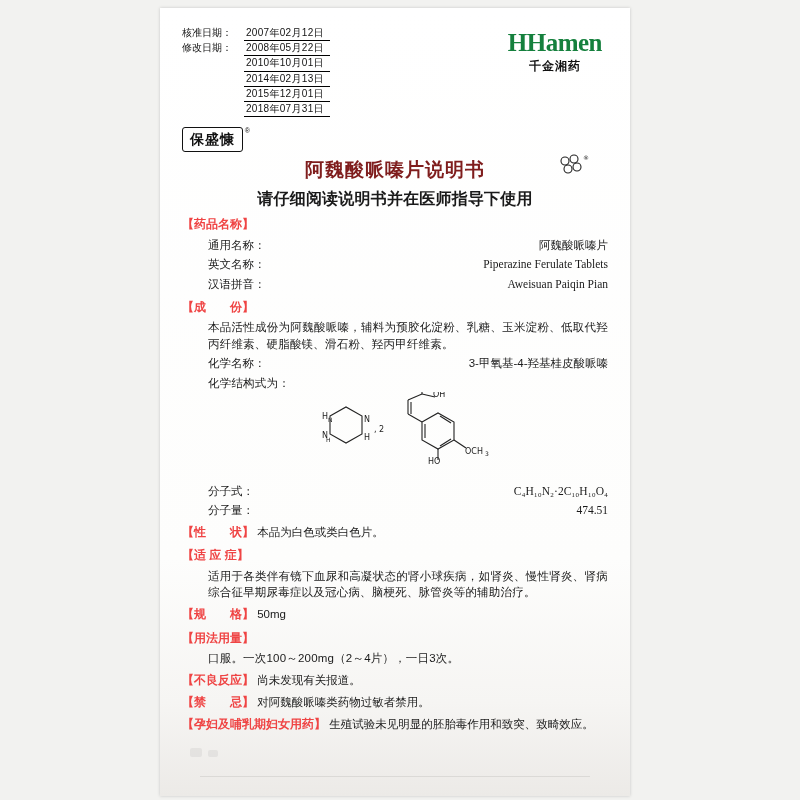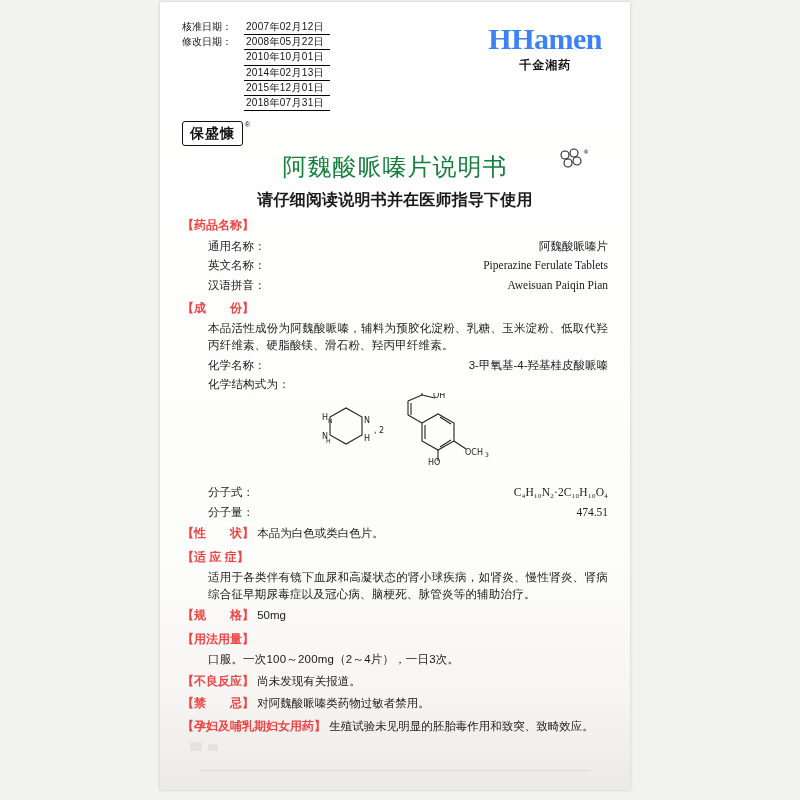--- a/index.html
+++ b/index.html
@@ -16,21 +16,21 @@
   #page {
     position: relative;
     width: 800px;
     height: 800px;
     background: #f2f2f0;
   }
   
   #sheet {
     position: absolute;
     left: 160px;
-    top: 2px;
+    top: 8px;
     width: 470px;
     height: 788px;
     background: #fefefe;
     box-shadow: 0 0 3px rgba(0,0,0,0.18);
   }
   
   #sheet:before {
     content: "";
     position: absolute;
     left: 0; top: 0; right: 0; bottom: 0;
@@ -71,24 +71,24 @@
     text-align: left;
     letter-spacing: 0.3px;
   }
   .brand {
     text-align: center;
     padding-right: 6px;
     padding-top: 4px;
   }
   .brand .mark {
     font-family: "Liberation Serif", serif;
-    font-size: 30px;
+    font-size: 25px;
     font-weight: bold;
     letter-spacing: -0.5px;
-    color: #3b82f6;
+    color: #15803d;
     line-height: 1;
   }
   .brand .cn {
     font-size: 12px;
     font-weight: bold;
     letter-spacing: 1px;
     margin-top: 3px;
     color: #111;
   }
 
@@ -115,24 +115,24 @@
     top: -2px;
     font-size: 7px;
     font-weight: normal;
   }
   .titleline {
     position: relative;
     text-align: center;
     margin-top: 4px;
   }
   .title {
-    font-size: 24px;
-    font-weight: normal;
+    font-size: 19px;
+    font-weight: bold;
     letter-spacing: 1px;
-    color: #15803d;
+    color: #7f1d1d;
     display: inline-block;
   }
   .mol-deco {
     position: absolute;
     right: 18px;
     top: -4px;
     width: 34px;
     height: 26px;
   }
   .subtitle {

